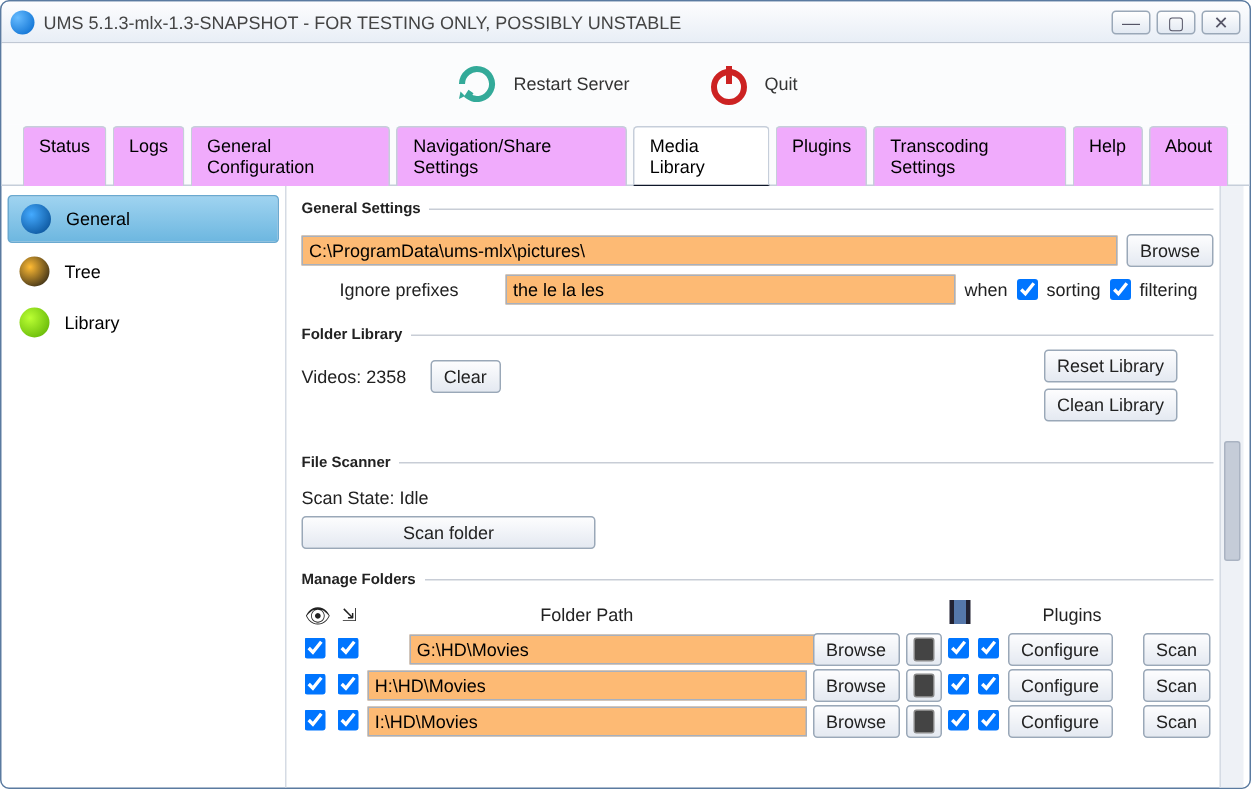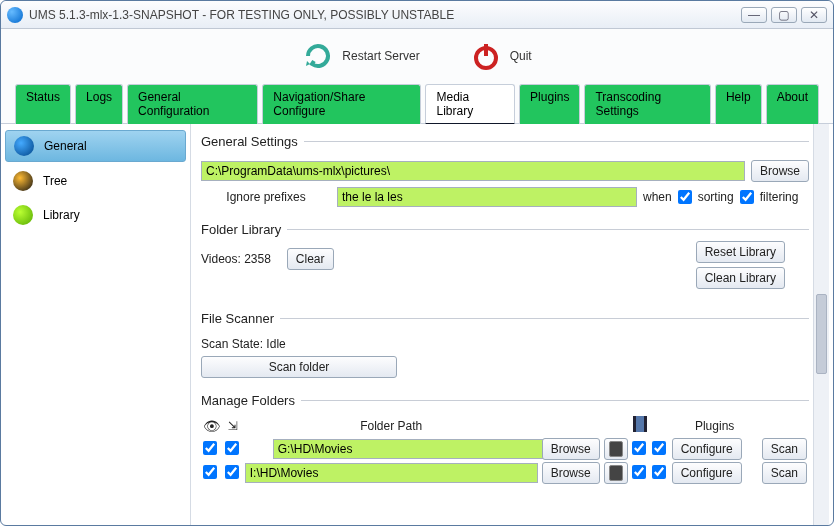--- a/index.html
+++ b/index.html
@@ -4,36 +4,36 @@
 <style>
 *{box-sizing:border-box;margin:0;padding:0;font-family:"Segoe UI",Tahoma,sans-serif;font-size:12px}
 body{background:#fff;width:834px;height:526px;overflow:hidden;border:1px solid #5a7aa0;border-radius:6px}
 .titlebar{height:28px;background:linear-gradient(#fdfdfe,#e8eef6);display:flex;align-items:center;padding:0 6px;border-bottom:1px solid #c0c8d4;border-radius:6px 6px 0 0}
 .titlebar .ico{width:16px;height:16px;border-radius:50%;background:radial-gradient(circle at 30% 30%,#6bf,#06c);margin-right:6px}
 .titlebar .title{flex:1;color:#444}
 .winbtn{width:26px;height:16px;border:1px solid #9aa8b8;border-radius:3px;margin-left:4px;background:linear-gradient(#fff,#e2e9f2);display:flex;align-items:center;justify-content:center;color:#556}
 .toolbar{height:54px;display:flex;align-items:center;justify-content:center;gap:50px;background:#fbfcfd}
 .tbtn{display:flex;align-items:center;gap:8px;color:#333}
 .tabs{display:flex;padding:0 14px;gap:4px;border-bottom:1px solid #c6ceda;background:#fbfcfd}
-.tab{padding:5px 10px;border:1px solid #c6ceda;border-bottom:none;border-radius:3px 3px 0 0;background:#22c55e;cursor:pointer;position:relative;top:1px}
+.tab{padding:5px 10px;border:1px solid #c6ceda;border-bottom:none;border-radius:3px 3px 0 0;background:#f0abfc;cursor:pointer;position:relative;top:1px}
 .tab.active{background:#fff;border-bottom:1px solid #0f172a;font-weight:400}
 .body{display:flex;height:418px}
 .sidebar{width:190px;border-right:1px solid #d5dbe4;padding-top:4px}
 .sbitem{display:flex;align-items:center;gap:10px;padding:7px 12px;cursor:pointer}
 .sbitem.active{background:linear-gradient(#9fd3f0,#6db7e0);border:1px solid #6aa9d0;border-radius:3px;margin:2px 4px;padding:5px 8px}
 .sbico{width:20px;height:20px;border-radius:50%}
 .sbico.gear{background:radial-gradient(circle at 35% 35%,#4af,#048)}
 .sbico.tree{background:radial-gradient(circle at 35% 35%,#fb3,#111)}
 .sbico.lib{background:radial-gradient(circle at 35% 35%,#bf3,#5a0)}
 .content{flex:1;padding:6px 24px 6px 10px;overflow-y:auto;position:relative}
 fieldset{border:none;border-top:1px solid #c8cdd6;margin:4px 0 10px;padding:6px 0 0}
-legend{font-weight:400;font-size:13px;padding-right:6px;color:#222}
+legend{font-weight:700;font-size:10px;padding-right:6px;color:#222}
 .row{display:flex;align-items:center;gap:6px;margin:5px 0}
 label{color:#222}
-input[type=text]{border:1px solid #a6b0be;padding:2px 4px;height:20px;background:#bef264}
+input[type=text]{border:1px solid #a6b0be;padding:2px 4px;height:20px;background:#fdba74}
 .btn{border:1px solid #9aa8b8;background:linear-gradient(#fdfdfe,#e4e9f1);border-radius:3px;padding:2px 8px;height:22px;cursor:pointer;color:#222}
 .rightcol{position:absolute;right:24px;display:flex;flex-direction:column;gap:4px}
 table{border-collapse:collapse;width:100%}
 th{font-weight:400;color:#222;text-align:center;padding:2px}
 td{padding:1px 2px;vertical-align:middle}
 .chk{width:14px;height:14px}
 .scroll{position:absolute;right:4px;top:0;bottom:0;width:16px;background:#eef1f6;border-left:1px solid #d5dbe4}
 .scroll .thumb{position:absolute;left:2px;right:2px;top:170px;height:80px;background:#c5ccd8;border:1px solid #aab3c2;border-radius:2px}
 .eyehdr{font-size:14px}
 .sep{width:14px;height:16px;border:1px solid #888;background:#444;display:inline-block;border-radius:2px}
@@ -64,21 +64,21 @@
         <line x1="16" y1="4" x2="16" y2="16" stroke="#c22" stroke-width="4"></line>
       </svg>
     <span>Quit</span>
   </div>
 </div>
 
 <div class="tabs" id="tabbar">
     <div class="tab">Status</div>
     <div class="tab">Logs</div>
     <div class="tab">General Configuration</div>
-    <div class="tab">Navigation/Share Configure</div>
+    <div class="tab">Navigation/Share Settings</div>
     <div class="tab active">Media Library</div>
     <div class="tab">Plugins</div>
     <div class="tab">Transcoding Settings</div>
     <div class="tab">Help</div>
     <div class="tab">About</div>
   </div>
 
 <div class="body">
   <div class="sidebar" id="sidebar">
       <div class="sbitem active">
@@ -160,20 +160,31 @@
               <td><button class="btn">Browse</button></td>
               <td><button class="btn" style="padding:2px 4px"><span class="sep"></span></button></td>
               <td><input type="checkbox" class="chk" checked="" style=""></td>
               <td><input type="checkbox" class="chk" checked="" style=""></td>
               <td><button class="btn">Configure</button></td>
               <td><button class="btn">Scan</button></td>
             </tr>
             <tr>
               <td><input type="checkbox" class="chk" checked="" style=""></td>
               <td><input type="checkbox" class="chk" checked="" style=""></td>
+              <td><input type="text" style="width: 100%;" value="H:\HD\Movies"></td>
+              <td><button class="btn">Browse</button></td>
+              <td><button class="btn" style="padding:2px 4px"><span class="sep"></span></button></td>
+              <td><input type="checkbox" class="chk" checked="" style=""></td>
+              <td><input type="checkbox" class="chk" checked="" style=""></td>
+              <td><button class="btn">Configure</button></td>
+              <td><button class="btn">Scan</button></td>
+            </tr>
+            <tr>
+              <td><input type="checkbox" class="chk" checked="" style=""></td>
+              <td><input type="checkbox" class="chk" checked="" style=""></td>
               <td><input type="text" style="width: 100%;" value="I:\HD\Movies"></td>
               <td><button class="btn">Browse</button></td>
               <td><button class="btn" style="padding:2px 4px"><span class="sep"></span></button></td>
               <td><input type="checkbox" class="chk" checked="" style=""></td>
               <td><input type="checkbox" class="chk" checked="" style=""></td>
               <td><button class="btn">Configure</button></td>
               <td><button class="btn">Scan</button></td>
             </tr>
           </tbody>
       </table>

